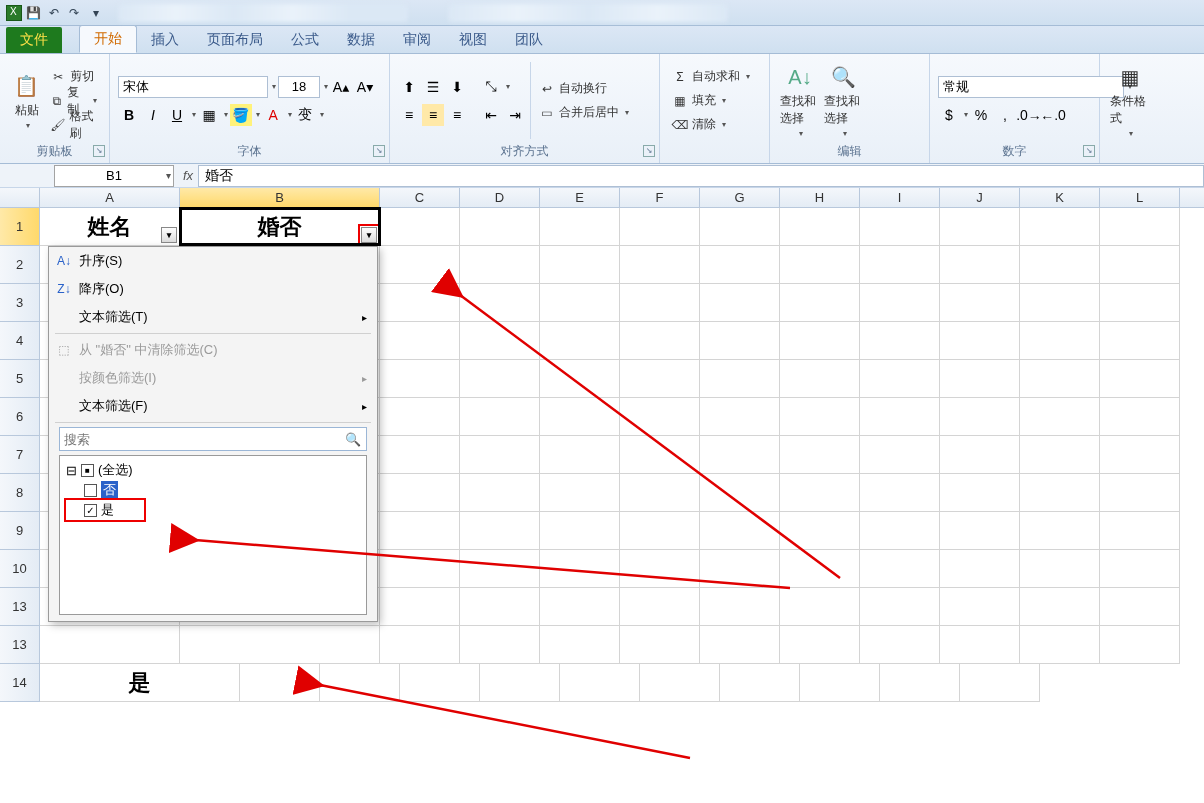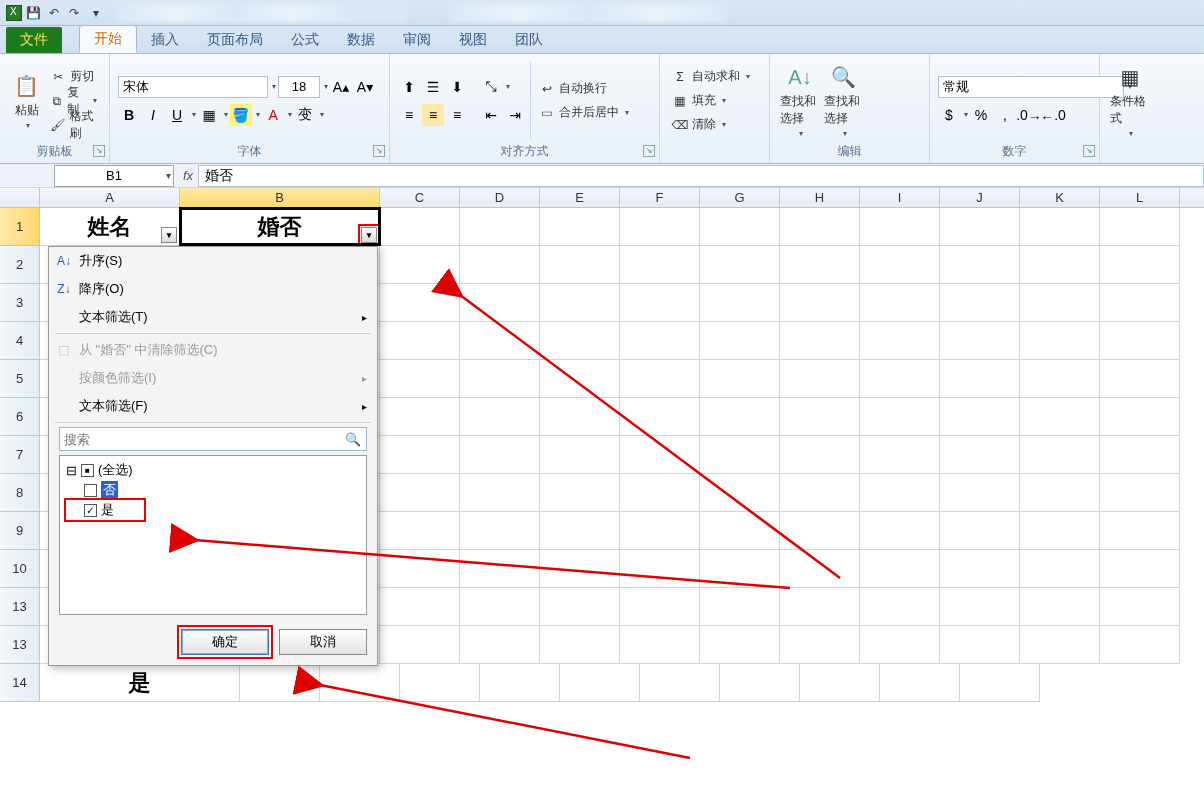--- a/index.html
+++ b/index.html
@@ -539,24 +539,20 @@
         </div>
       <div class="node indent">
           <span class="cb"></span>
           <span class="sel-hl">否</span>
         </div>
       <div class="node indent red-box-tight" style="width:78px; padding-left:18px; margin-left:0;">
           <span class="cb checked"></span>
           <span>是</span>
         </div>
     </div>
-    <div class="btns">
-      <button class="primary red-box">确定</button>
-      <button>取消</button>
-    </div>
   </div>
 
   <svg class="arrow-svg" width="1204" height="615">
     <defs>
         <marker id="ah" markerWidth="12" markerHeight="12" refX="2" refY="6" orient="auto">
           <path d="M12,0 L0,6 L12,12 z" fill="#e00000"></path>
         </marker>
       </defs>
     <line x1="840" y1="390" x2="460" y2="107" stroke="#e00000" stroke-width="2.5" marker-end="url(#ah)"></line>
     <line x1="790" y1="400" x2="195" y2="352" stroke="#e00000" stroke-width="2.5" marker-end="url(#ah)"></line>

